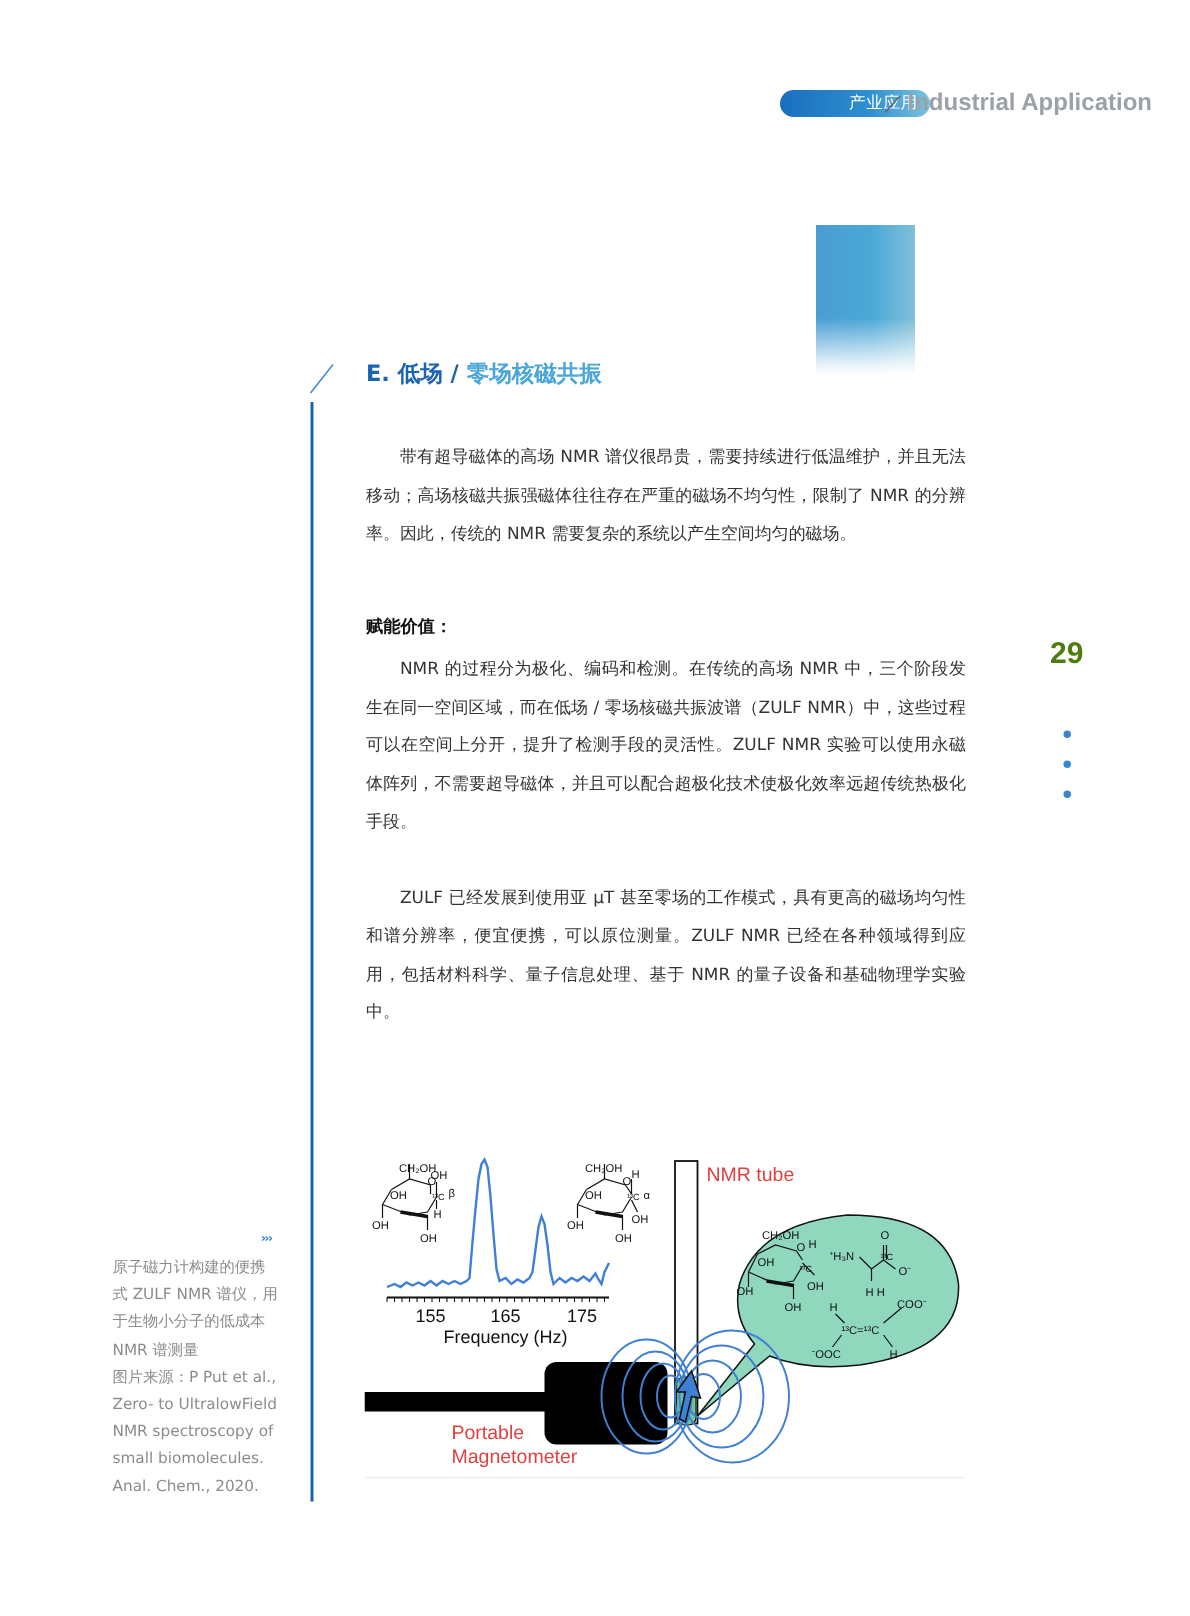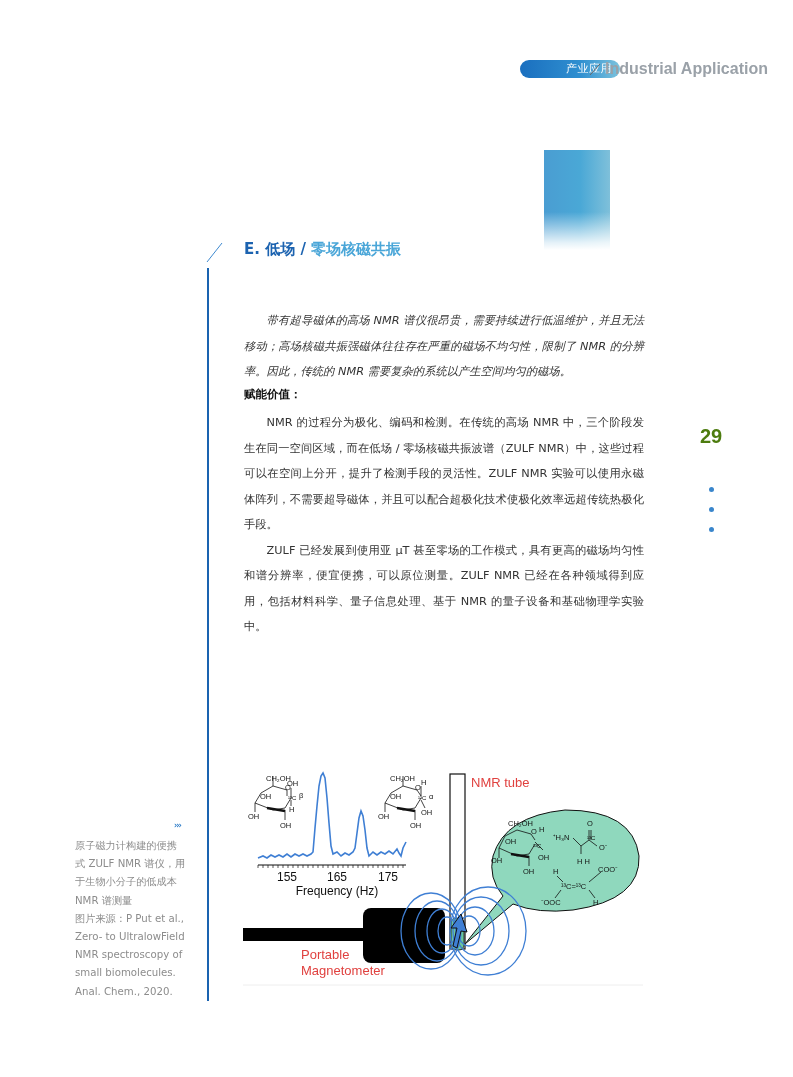--- a/index.html
+++ b/index.html
@@ -85,27 +85,27 @@
 <svg class="abs title-slash" viewBox="0 0 20 24">
   <line x1="2" y1="22" x2="17" y2="3" stroke="#3f8ad0" stroke-width="1"></line>
 </svg>
 <div class="abs section-title">
   <span class="t1">E. 低场 / </span><span class="t2">零场核磁共振</span>
 </div>
 
 <div class="abs vline-top"></div>
 
 <div class="abs body-text" style="top:284px;">
-  <p class="para" style="margin-top:24px;font-style:italic;">带有超导磁体的高场 NMR 谱仪很昂贵，需要持续进行低温维护，并且无法移动；高场核磁共振强磁体往往存在严重的磁场不均匀性，限制了 NMR 的分辨率。因此，传统的 NMR 需要复杂的系统以产生空间均匀的磁场。</p>
-</div>
-
-<div class="abs body-text" style="top:386px;">
+  <p class="para" style="margin-top:8px;">带有超导磁体的高场 NMR 谱仪很昂贵，需要持续进行低温维护，并且无法移动；高场核磁共振强磁体往往存在严重的磁场不均匀性，限制了 NMR 的分辨率。因此，传统的 NMR 需要复杂的系统以产生空间均匀的磁场。</p>
+</div>
+
+<div class="abs body-text" style="top:409px;">
   <div class="label">赋能价值：</div>
   <p class="para" style="margin-top:8px;">NMR 的过程分为极化、编码和检测。在传统的高场 NMR 中，三个阶段发生在同一空间区域，而在低场 / 零场核磁共振波谱（ZULF NMR）中，这些过程可以在空间上分开，提升了检测手段的灵活性。ZULF NMR 实验可以使用永磁体阵列，不需要超导磁体，并且可以配合超极化技术使极化效率远超传统热极化手段。</p>
-  <p class="para" style="">ZULF 已经发展到使用亚 μT 甚至零场的工作模式，具有更高的磁场均匀性和谱分辨率，便宜便携，可以原位测量。ZULF NMR 已经在各种领域得到应用，包括材料科学、量子信息处理、基于 NMR 的量子设备和基础物理学实验中。</p>
+  <p class="para" style="margin-top:25px;">ZULF 已经发展到使用亚 μT 甚至零场的工作模式，具有更高的磁场均匀性和谱分辨率，便宜便携，可以原位测量。ZULF NMR 已经在各种领域得到应用，包括材料科学、量子信息处理、基于 NMR 的量子设备和基础物理学实验中。</p>
 </div>
 
 <div class="abs page-num">29</div>
 <div class="abs dot" style="top:487px;"></div>
 <div class="abs dot" style="top:507px;"></div>
 <div class="abs dot" style="top:527px;"></div>
 
 <div class="abs cap-arrows">›››</div>
 <div class="abs caption">
   <div>原子磁力计构建的便携</div>

